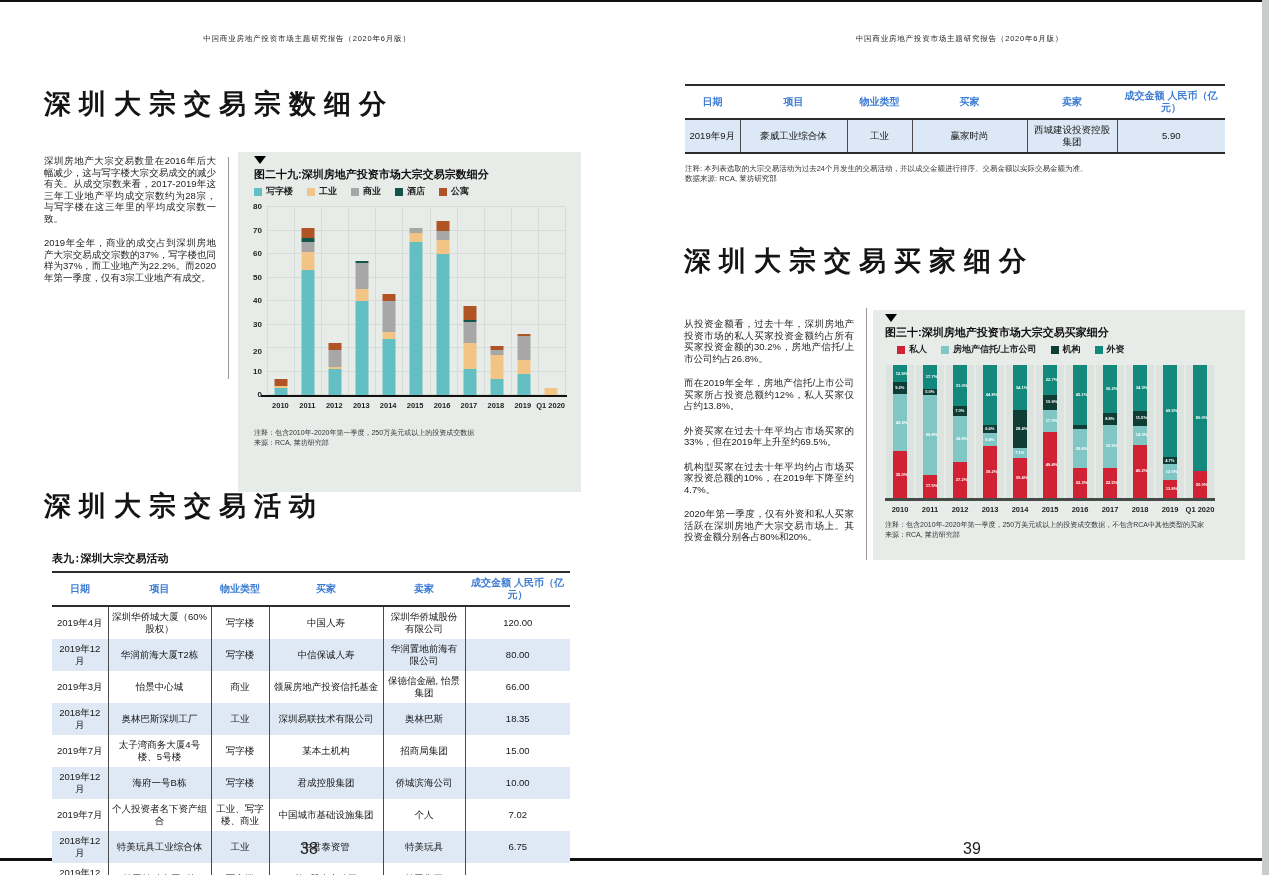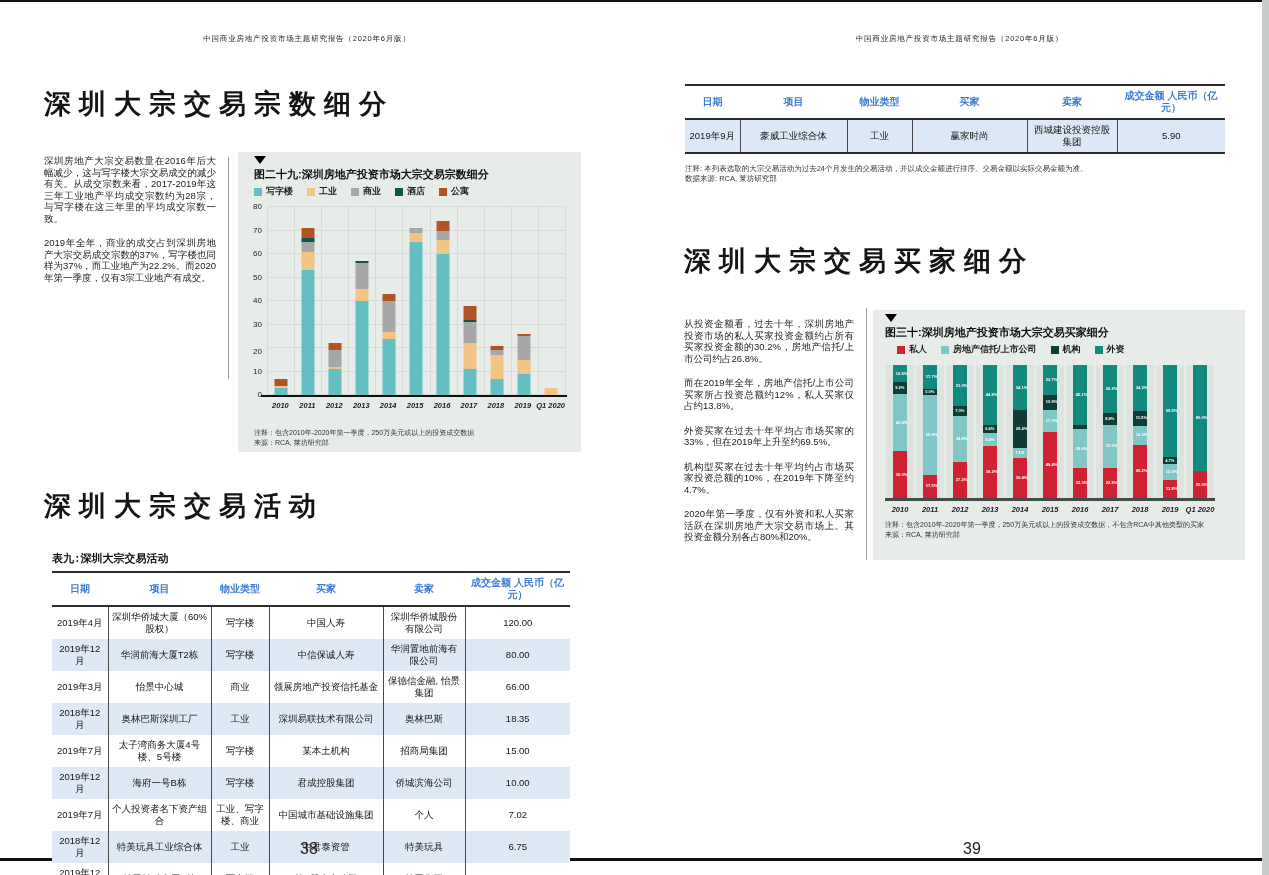--- a/index.html
+++ b/index.html
@@ -28,22 +28,22 @@
   .grid-h { position:absolute; left:0; width:100%; height:1px; background:#d6dcd7; }
   .grid-v { position:absolute; top:0; width:1px; height:100%; background:#d6dcd7; }
   .axis-x { position:absolute; height:2px; background:#111; bottom:-2px; }
   .axis-x2 { position:absolute; height:3px; background:#43494486; bottom:-3px; background:#454b46; }
   .bar-col { position:absolute; top:0; height:100%; }
   .col-strip { position:absolute; top:0; bottom:0; left:1px; right:1px; background:#dde3df; }
   .bar-stack { position:absolute; bottom:0; left:50%; transform:translateX(-50%); display:flex; flex-direction:column-reverse; }
   .seg { width:100%; position:relative; }
   .seg-label { position:absolute; left:0; right:0; top:50%; transform:translateY(-50%); text-align:center; color:#fff; font-size:6px; font-weight:700; line-height:6px; }
   .seg-label span { display:inline-block; transform:scale(0.68); transform-origin:center; white-space:nowrap; }
-  .ylab { position:absolute; right:100%; margin-right:5px; font-size:8px; font-weight:400; color:#222; width:18px; text-align:right; }
-  .xlabels { display:flex; font-size:7.5px; font-weight:700; color:#1d1d1d;font-style:italic; }
+  .ylab { position:absolute; right:100%; margin-right:5px; font-size:8px; font-weight:700; color:#222; width:18px; text-align:right; }
+  .xlabels { display:flex; font-size:7.5px; font-weight:700; color:#1d1d1d; }
   .xlabels span { flex:1; text-align:center; white-space:nowrap; }
   .notes { font-size:7px; line-height:9.5px; color:#333; }
 
   table { border-collapse:collapse; table-layout:fixed; width:100%; }
   thead th { color:#3c7cd3; font-size:10px; font-weight:700; text-align:center; vertical-align:middle;
              border-top:2px solid #2c2c2c; border-bottom:2.5px solid #2c2c2c; padding:4px 2px; line-height:12px; }
   tbody td { font-size:9.5px; color:#161616; text-align:center; vertical-align:middle; padding:4px 3px; line-height:12px; }
   tbody td + td { border-left:1px solid #4a4a4a; }
   tbody tr:last-child td { border-bottom:2.5px solid #2c2c2c; }
   .tbl-left tbody tr:nth-child(even) { background:#dfe9f6; }
@@ -64,21 +64,21 @@
 
   <div class="abs h1" style="left:44px; top:86px;">深圳大宗交易宗数细分</div>
 
   <div class="abs body-col" style="left:44px; top:155px; width:172px;">
     <p>深圳房地产大宗交易数量在2016年后大幅减少，这与写字楼大宗交易成交的减少有关。从成交宗数来看，2017-2019年这三年工业地产平均成交宗数约为28宗，与写字楼在这三年里的平均成交宗数一致。</p>
     <p>2019年全年，商业的成交占到深圳房地产大宗交易成交宗数的37%，写字楼也同样为37%，而工业地产为22.2%。而2020年第一季度，仅有3宗工业地产有成交。</p>
   </div>
 
   <div class="abs vrule" style="left:228px; top:157px; height:222px;"></div>
 
-  <div class="abs panel" style="left:238px; top:152px; width:343px; height:300px;">
+  <div class="abs panel" style="left:238px; top:152px; width:343px; height:340px;">
     <div class="abs tri" style="left:16px; top:4px;"></div>
     <div class="abs fig-title" style="left:16px; top:15px;">图二十九:深圳房地产投资市场大宗交易宗数细分</div>
     <div class="abs legend" style="left:16px; top:33px;">
         <span class="item">
           <span class="sw" style="background: rgb(99, 191, 194);"></span>
           <span>写字楼</span>
         </span>
         <span class="item">
           <span class="sw" style="background: rgb(242, 197, 135);"></span>
           <span>工业</span>

